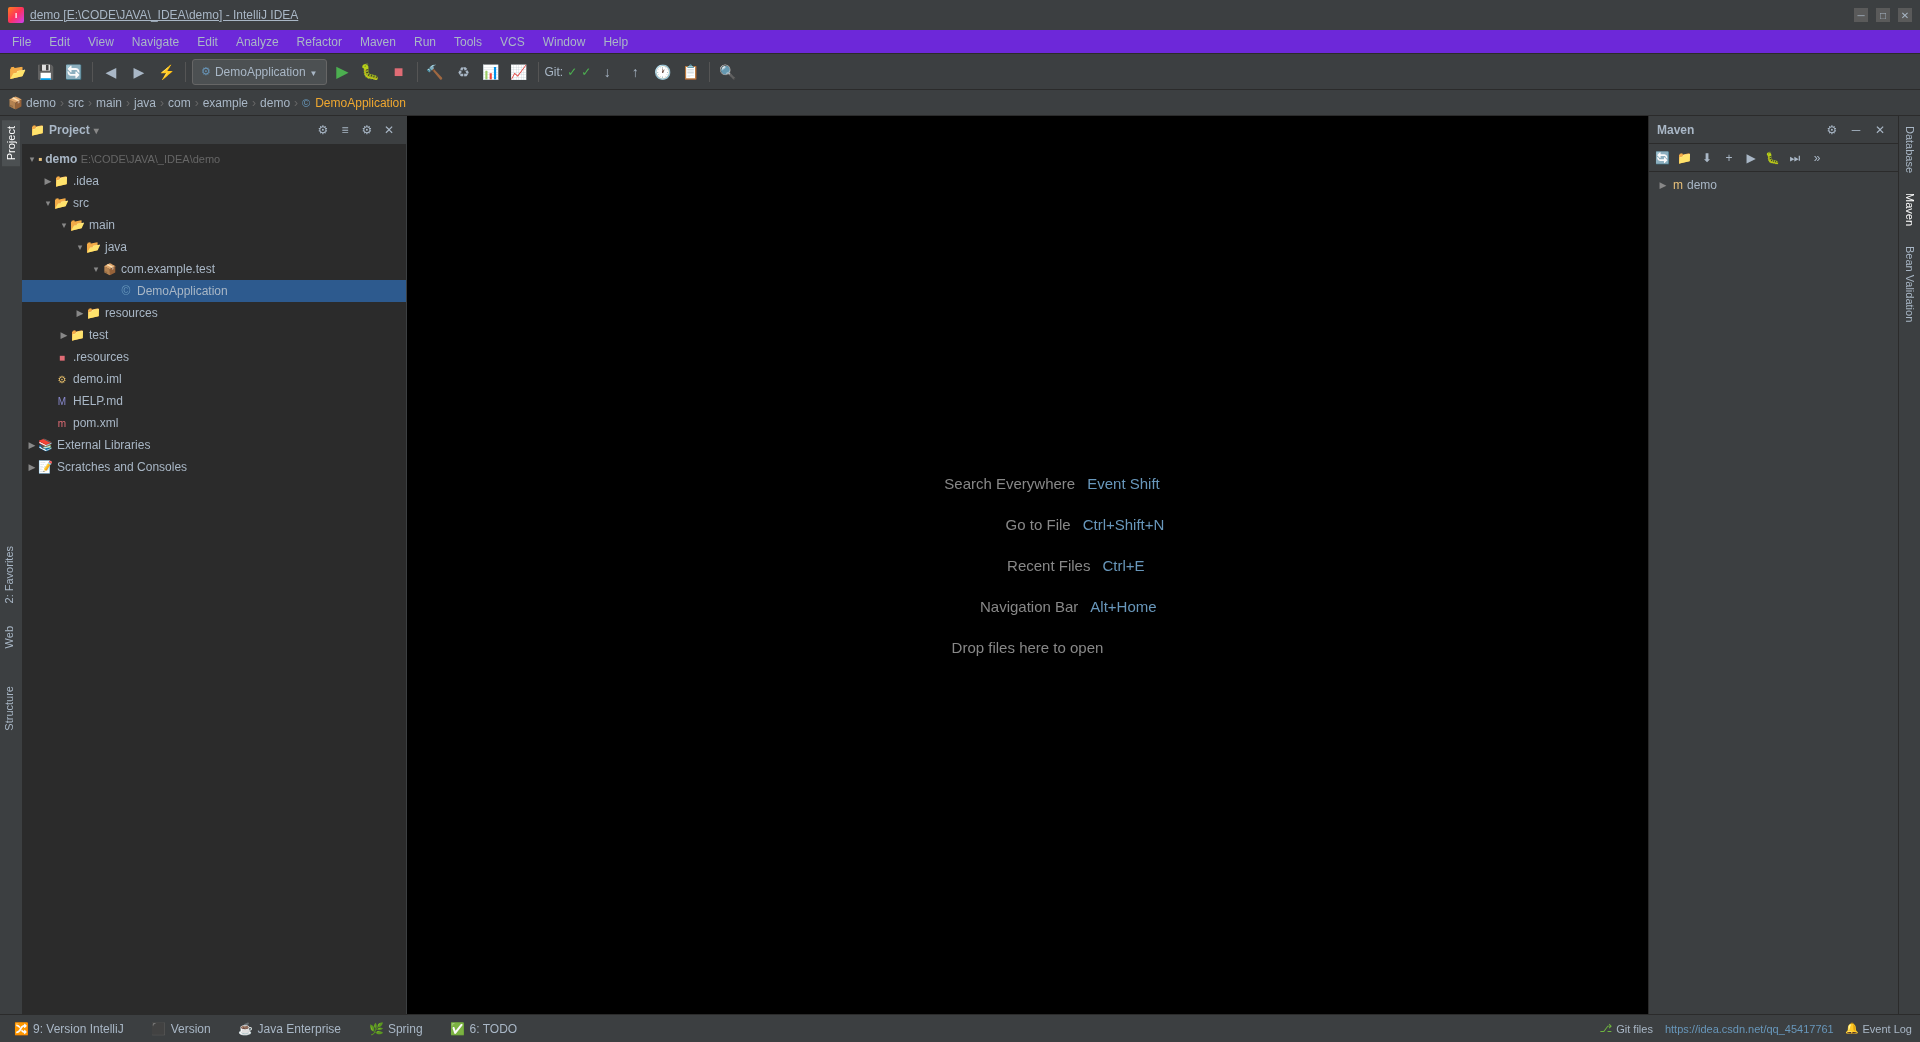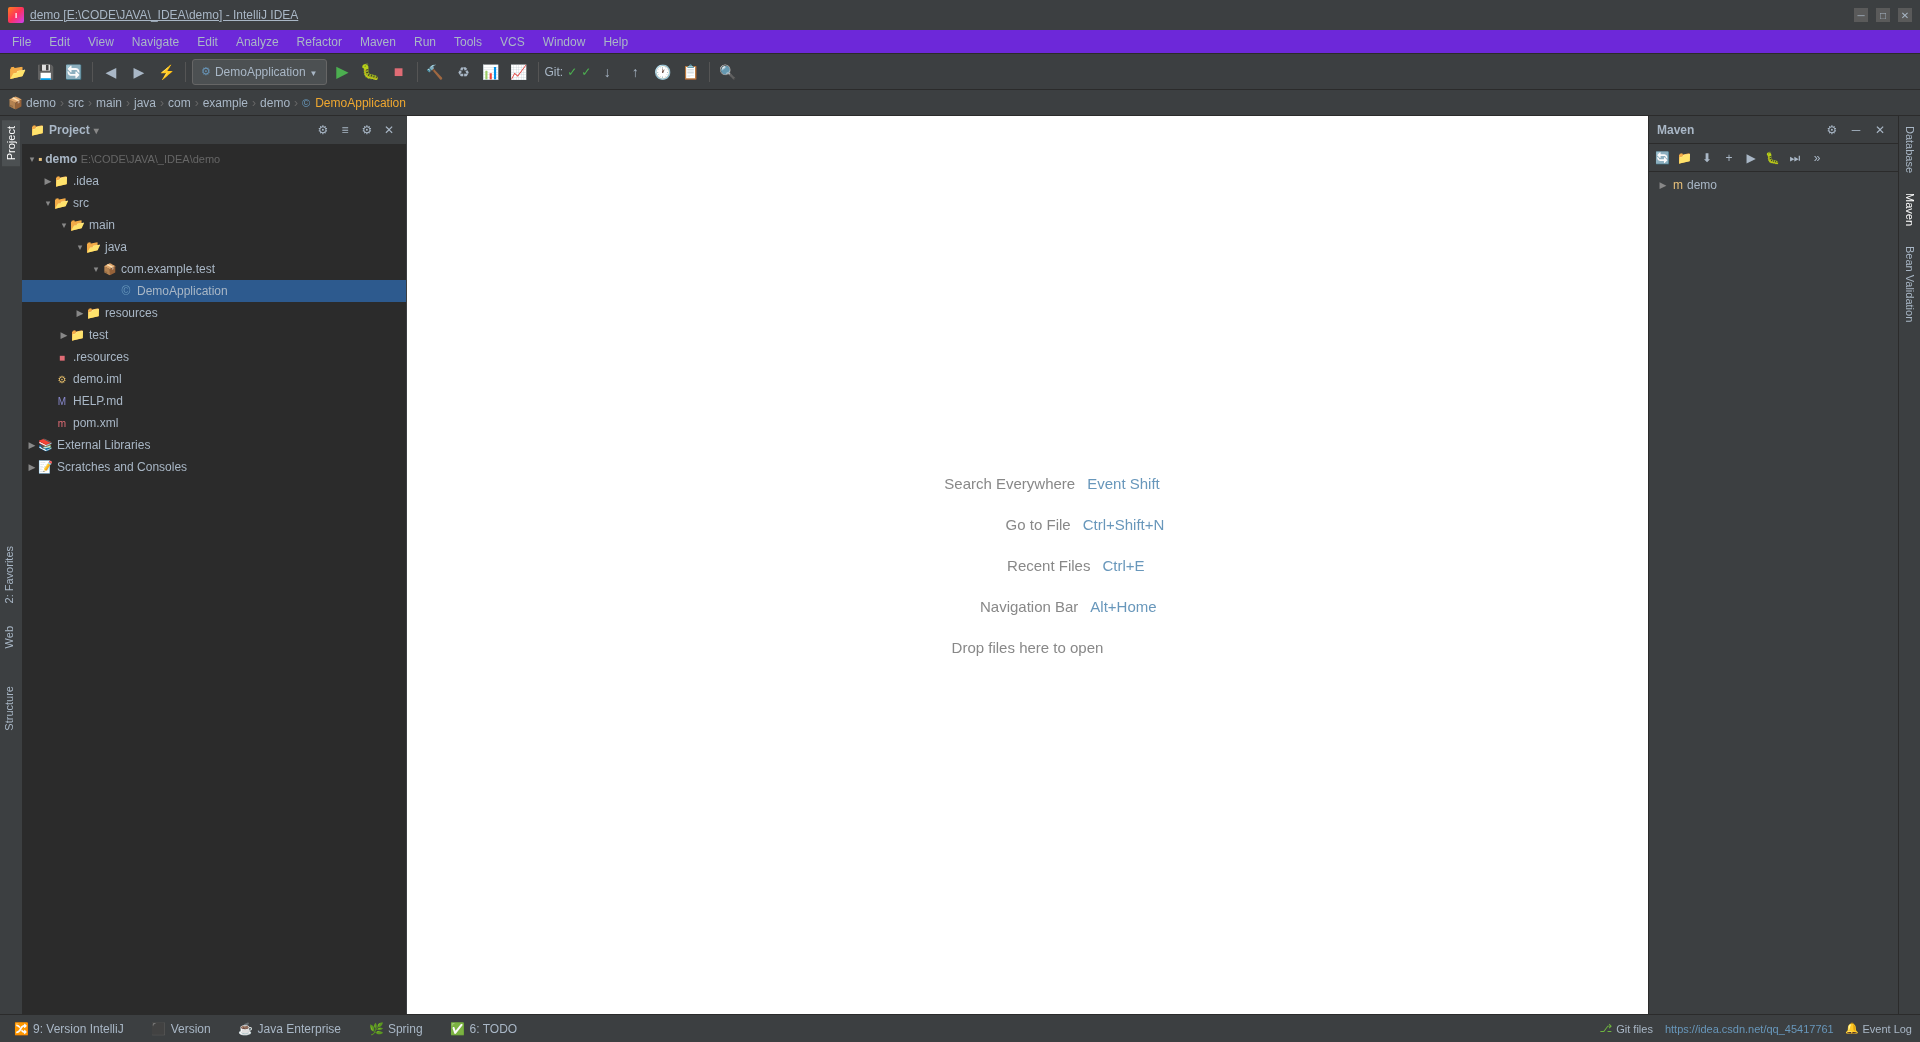--- a/index.html
+++ b/index.html
@@ -260,21 +260,21 @@
       font-size: 9px;
       color: #888;
       display: flex;
       align-items: center;
       justify-content: center;
     }
 
     
     .editor-area {
       flex: 1;
-      background: #ffffff;
+      background: #000000;
       display: flex;
       flex-direction: column;
       position: relative;
     }
     .editor-welcome {
       flex: 1;
       display: flex;
       flex-direction: column;
       align-items: center;
       justify-content: center;

